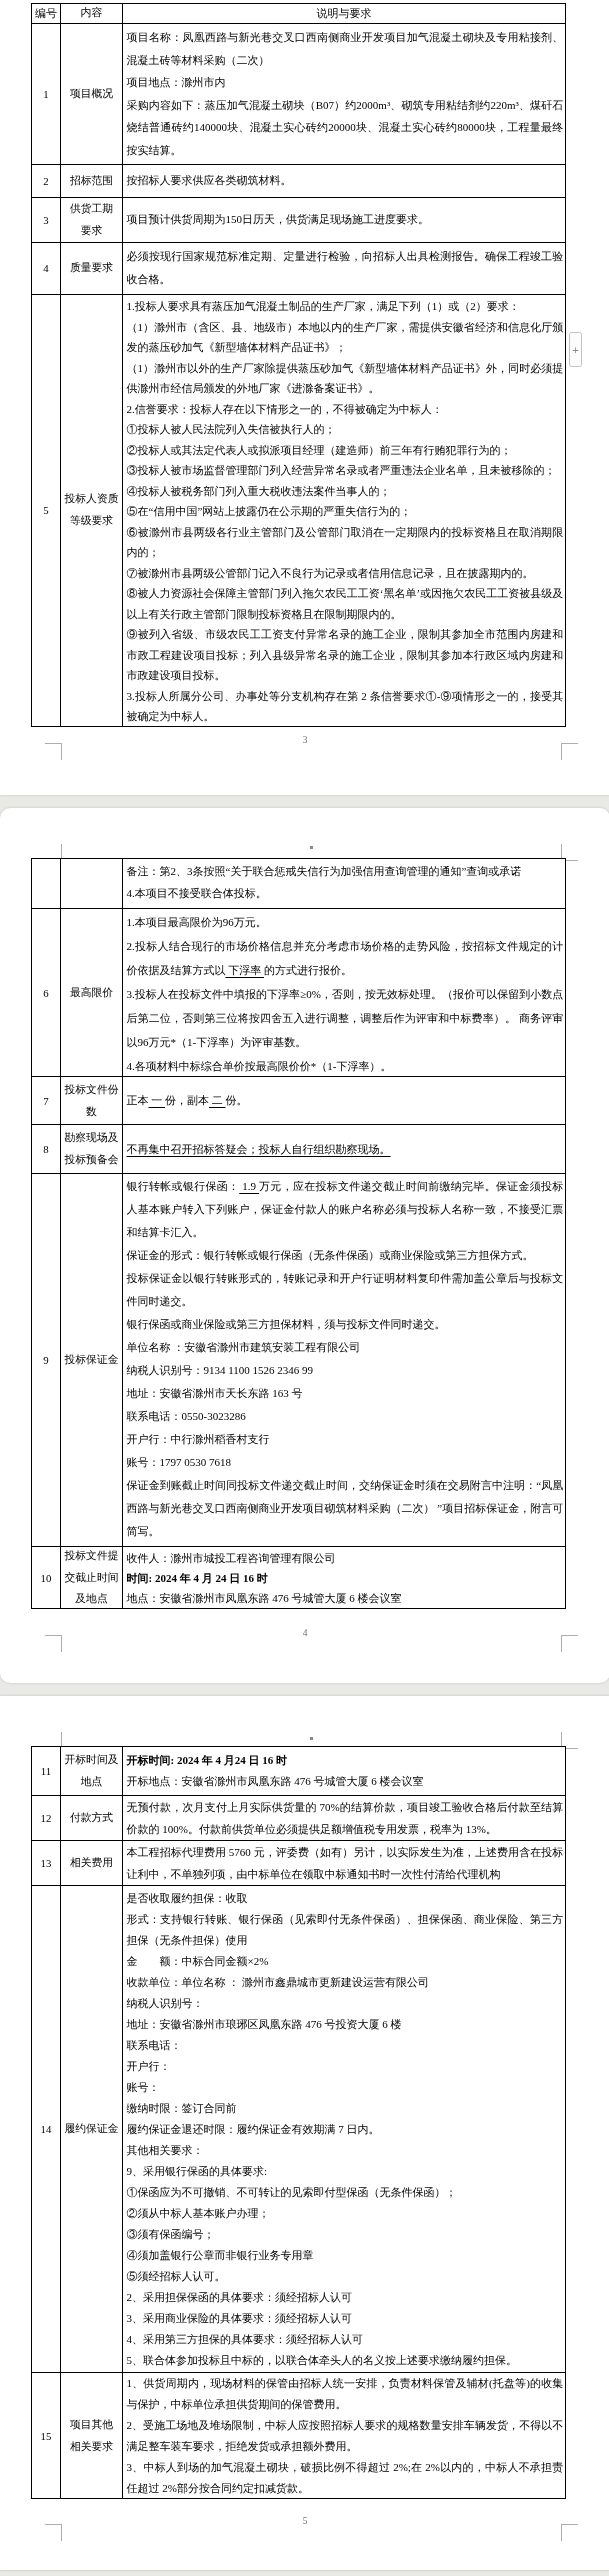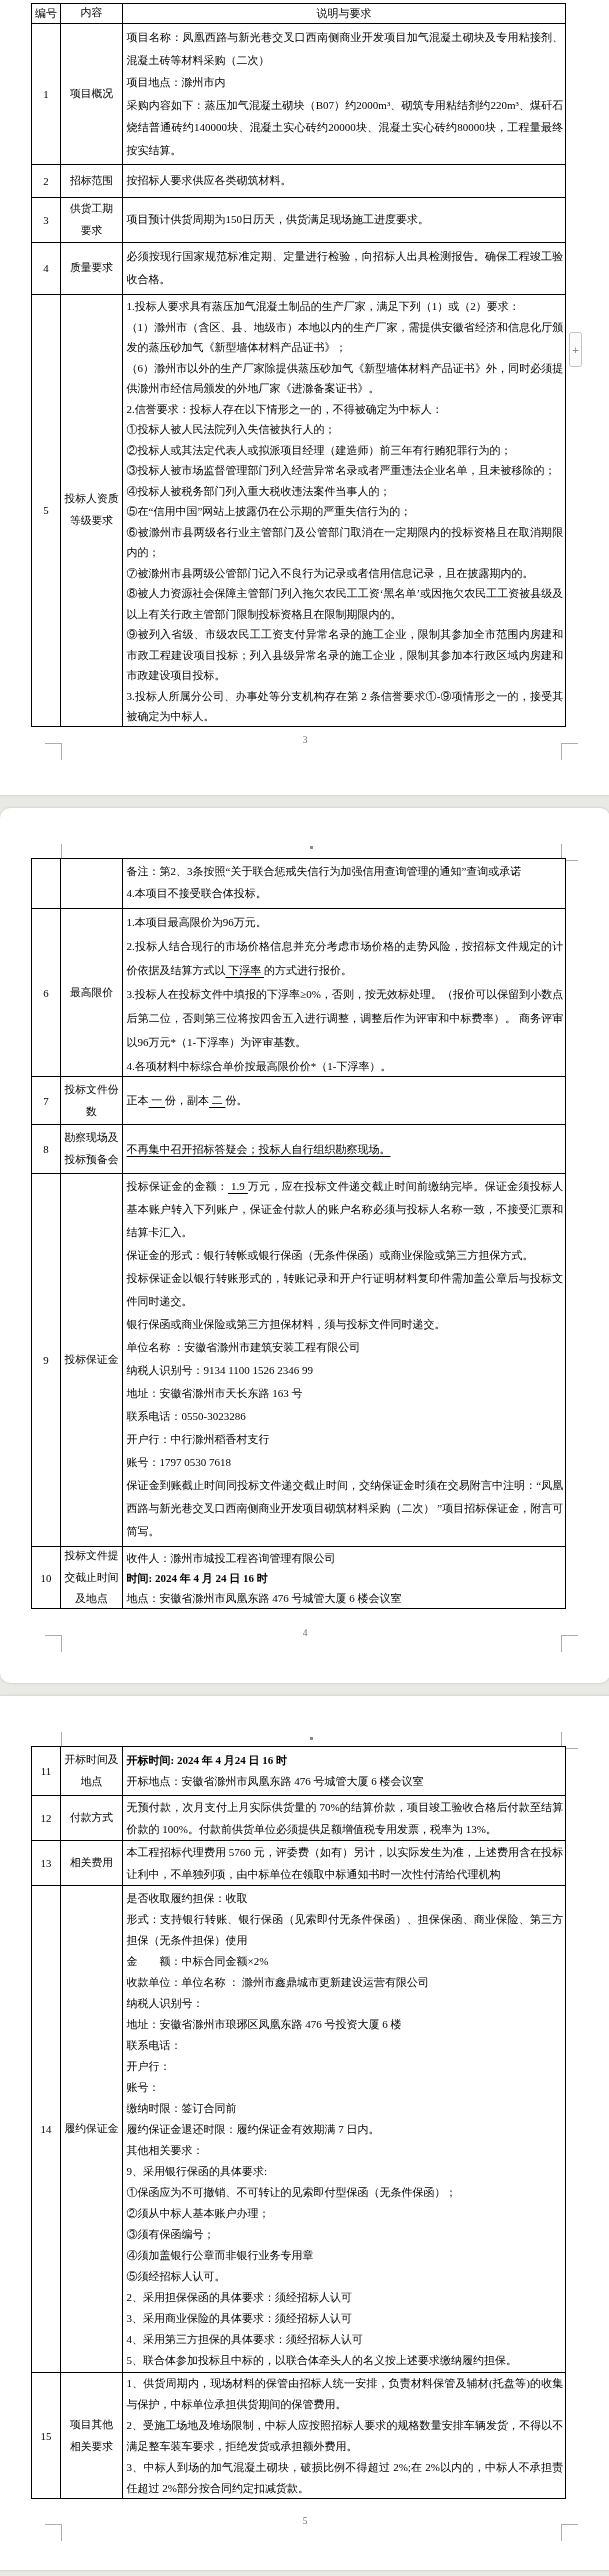--- a/index.html
+++ b/index.html
@@ -97,21 +97,21 @@
           <p><span>必须按现行国家规范标准定期、定量进行检验，向招标人出具检测报告。确保工程竣工验收合格。</span></p>
         </div>
       </div>
       <div class="trow" style="height: 432px;">
         <div class="c1">5</div>
         <div class="c2">投标人资质
 等级要求</div>
         <div class="c3" style="line-height: 20.5px; padding-top: 1.7px;">
           <p><span>1.投标人要求具有蒸压加气混凝土制品的生产厂家，满足下列（1）或（2）要求：</span></p>
           <p><span>（1）滁州市（含区、县、地级市）本地以内的生产厂家，需提供安徽省经济和信息化厅颁发的蒸压砂加气《新型墙体材料产品证书》；</span></p>
-          <p><span>（6）滁州市以外的生产厂家除提供蒸压砂加气《新型墙体材料产品证书》外，同时必须提供滁州市经信局颁发的外地厂家《进滁备案证书》。</span></p>
+          <p><span>（1）滁州市以外的生产厂家除提供蒸压砂加气《新型墙体材料产品证书》外，同时必须提供滁州市经信局颁发的外地厂家《进滁备案证书》。</span></p>
           <p><span>2.信誉要求：投标人存在以下情形之一的，不得被确定为中标人：</span></p>
           <p><span>①投标人被人民法院列入失信被执行人的；</span></p>
           <p><span>②投标人或其法定代表人或拟派项目经理（建造师）前三年有行贿犯罪行为的；</span></p>
           <p><span>③投标人被市场监督管理部门列入经营异常名录或者严重违法企业名单，且未被移除的；</span></p>
           <p><span>④投标人被税务部门列入重大税收违法案件当事人的；</span></p>
           <p><span>⑤在“信用中国”网站上披露仍在公示期的严重失信行为的；</span></p>
           <p><span>⑥被滁州市县两级各行业主管部门及公管部门取消在一定期限内的投标资格且在取消期限内的；</span></p>
           <p><span>⑦被滁州市县两级公管部门记入不良行为记录或者信用信息记录，且在披露期内的。</span></p>
           <p><span>⑧被人力资源社会保障主管部门列入拖欠农民工工资‘黑名单’或因拖欠农民工工资被县级及以上有关行政主管部门限制投标资格且在限制期限内的。</span></p>
           <p><span>⑨被列入省级、市级农民工工资支付异常名录的施工企业，限制其参加全市范围内房建和市政工程建设项目投标；列入县级异常名录的施工企业，限制其参加本行政区域内房建和市政建设项目投标。</span></p>
@@ -160,21 +160,21 @@
         <div class="c2">勘察现场及
 投标预备会</div>
         <div class="c3" style="line-height: 22.5px; padding-top: 13px;">
           <p><span class="u">不再集中召开招标答疑会；投标人自行组织勘察现场。</span></p>
         </div>
       </div>
       <div class="trow" style="height: 373px;">
         <div class="c1">9</div>
         <div class="c2">投标保证金</div>
         <div class="c3" style="line-height: 23px; padding-top: 0.9px;">
-          <p><span>投标保证金的金额：</span><span class="u"> 1.9 </span><span>万元，应在投标文件递交截止时间前缴纳完毕。保证金须投标人基本账户转入下列账户，保证金付款人的账户名称必须与投标人名称一致，不接受汇票和结算卡汇入。</span></p>
+          <p><span>银行转帐或银行保函：</span><span class="u"> 1.9 </span><span>万元，应在投标文件递交截止时间前缴纳完毕。保证金须投标人基本账户转入下列账户，保证金付款人的账户名称必须与投标人名称一致，不接受汇票和结算卡汇入。</span></p>
           <p><span>保证金的形式：银行转帐或银行保函（无条件保函）或商业保险或第三方担保方式。</span></p>
           <p><span>投标保证金以银行转账形式的，转账记录和开户行证明材料复印件需加盖公章后与投标文件同时递交。</span></p>
           <p><span>银行保函或商业保险或第三方担保材料，须与投标文件同时递交。</span></p>
           <p><span>单位名称 ：安徽省滁州市建筑安装工程有限公司</span></p>
           <p><span>纳税人识别号：9134 1100 1526 2346 99</span></p>
           <p><span>地址：安徽省滁州市天长东路 163 号</span></p>
           <p><span>联系电话：0550-3023286</span></p>
           <p><span>开户行：中行滁州稻香村支行</span></p>
           <p><span>账号：1797 0530 7618</span></p>
           <p><span>保证金到账截止时间同投标文件递交截止时间，交纳保证金时须在交易附言中注明：“凤凰西路与新光巷交叉口西南侧商业开发项目砌筑材料采购（二次） ”项目招标保证金，附言可简写。</span></p>

